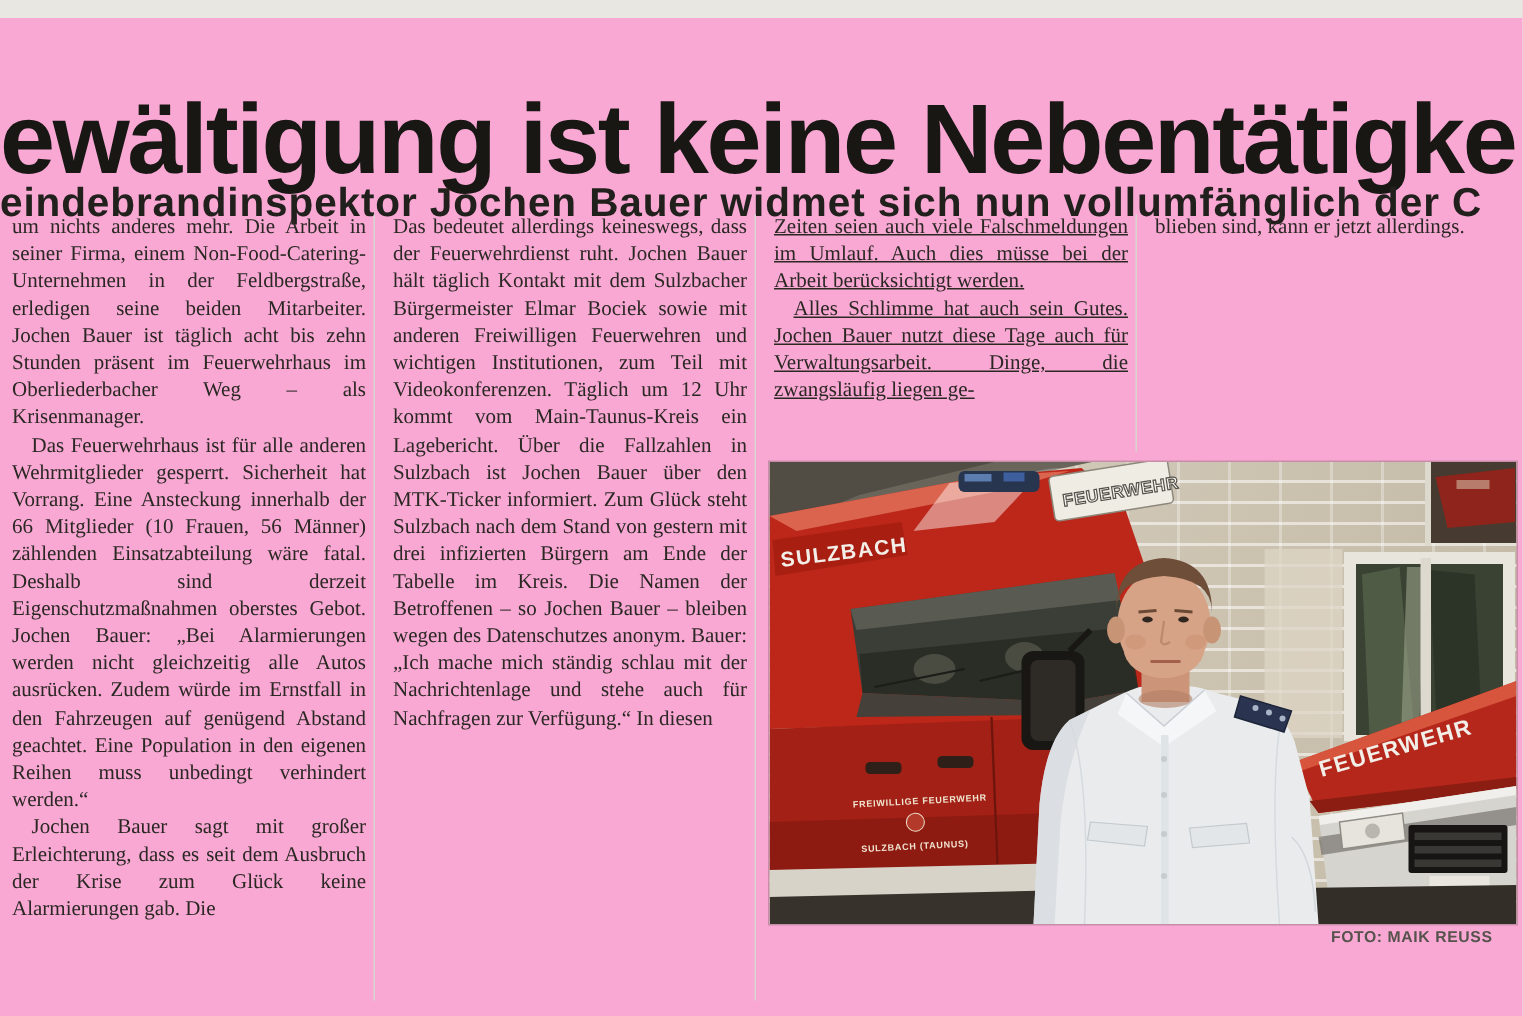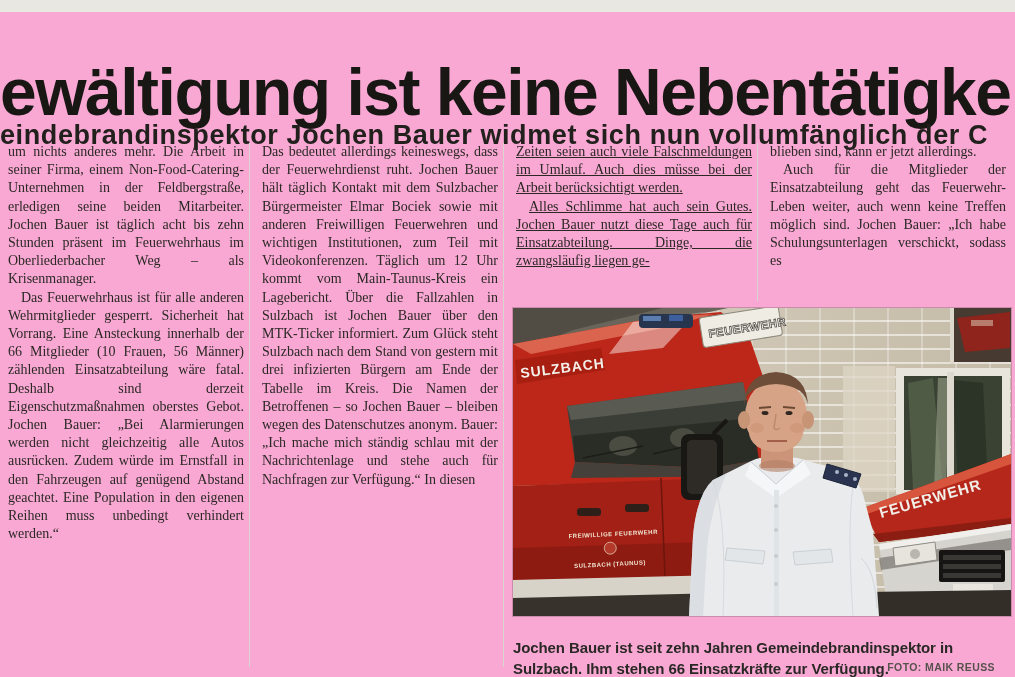--- a/index.html
+++ b/index.html
@@ -62,31 +62,31 @@
 <body>
 
 <div class="page">
 
   <h1 class="headline">ewältigung ist keine Nebentätigke</h1>
   <h2 class="subheadline">eindebrandinspektor Jochen Bauer widmet sich nun vollumfänglich der C</h2>
 
   <div class="col col-1">
       <p class="para">um nichts anderes mehr. Die Arbeit in seiner Firma, einem Non-Food-Catering-Unternehmen in der Feldbergstraße, erledigen seine beiden Mitarbeiter. Jochen Bauer ist täglich acht bis zehn Stunden präsent im Feuerwehrhaus im Oberliederbacher Weg – als Krisenmanager.</p>
       <p class="para">Das Feuerwehrhaus ist für alle anderen Wehrmitglieder gesperrt. Sicherheit hat Vorrang. Eine Ansteckung innerhalb der 66 Mitglieder (10 Frauen, 56 Männer) zählenden Einsatzabteilung wäre fatal. Deshalb sind derzeit Eigenschutzmaßnahmen oberstes Gebot. Jochen Bauer: „Bei Alarmierungen werden nicht gleichzeitig alle Autos ausrücken. Zudem würde im Ernstfall in den Fahrzeugen auf genügend Abstand geachtet. Eine Population in den eigenen Reihen muss unbedingt verhindert werden.“</p>
+      <p class="para">Jochen Bauer sagt mit großer Erleichterung, dass es seit dem Ausbruch der Krise zum Glück keine Alarmierungen gab. Die</p>
     </div>
   <div class="col col-2">
       <p class="para">Das bedeutet allerdings keineswegs, dass der Feuerwehrdienst ruht. Jochen Bauer hält täglich Kontakt mit dem Sulzbacher Bürgermeister Elmar Bociek sowie mit anderen Freiwilligen Feuerwehren und wichtigen Institutionen, zum Teil mit Videokonferenzen. Täglich um 12 Uhr kommt vom Main-Taunus-Kreis ein Lagebericht. Über die Fallzahlen in Sulzbach ist Jochen Bauer über den MTK-Ticker informiert. Zum Glück steht Sulzbach nach dem Stand von gestern mit drei infizierten Bürgern am Ende der Tabelle im Kreis. Die Namen der Betroffenen – so Jochen Bauer – bleiben wegen des Datenschutzes anonym. Bauer: „Ich mache mich ständig schlau mit der Nachrichtenlage und stehe auch für Nachfragen zur Verfügung.“ In diesen</p>
     </div>
   <div class="col col-3">
       <p class="para">Zeiten seien auch viele Falschmeldungen im Umlauf. Auch dies müsse bei der Arbeit berücksichtigt werden.</p>
-      <p class="para">Alles Schlimme hat auch sein Gutes. Jochen Bauer nutzt diese Tage auch für Einsatzabteilung. Dinge, die zwangsläufig liegen ge-</p>
+      <p class="para">Alles Schlimme hat auch sein Gutes. Jochen Bauer nutzt diese Tage auch für Verwaltungsarbeit. Dinge, die zwangsläufig liegen ge-</p>
     </div>
   <div class="col col-4">
       <p class="para">blieben sind, kann er jetzt allerdings.</p>
-      <p class="para">Auch für die Mitglieder der Einsatzabteilung geht das Feuerwehr-Leben weiter, auch wenn keine Treffen möglich sind. Jochen Bauer: „Ich habe Schulungsunterlagen verschickt, sodass es</p>
     </div>
 
   <div class="rule rule-1"></div>
   <div class="rule rule-2"></div>
   <div class="rule rule-3"></div>
 
   <div class="photo">
     <svg width="498" height="308" viewBox="0 0 498 308" xmlns="http://www.w3.org/2000/svg">
 
       <g>
@@ -203,17 +203,16 @@
         <circle cx="333" cy="167" r="2" fill="#aab4c8"></circle>
         <circle cx="342" cy="171" r="2" fill="#aab4c8"></circle>
         <polygon points="214,240 252,243 250,256 212,252" fill="#e2e6e9" stroke="#c3c9ce" stroke-width="0.8"></polygon>
         <polygon points="280,244 318,241 320,254 282,257" fill="#e2e6e9" stroke="#c3c9ce" stroke-width="0.8"></polygon>
         <path d="M 348 250 Q 362 262 364 300" stroke="#d2d7db" fill="none"></path>
       </g>
     </svg>
   </div>
 
   <p class="caption">
-    <span>Jochen Bauer ist seit zehn Jahren Gemeindebrandinspektor in Sulzbach. Ihm stehen 66 Einsatzkräfte zur Verfügung.</span>
     <span class="credit">FOTO: MAIK REUSS</span>
   </p>
 
 </div>
 
 </body></html>

